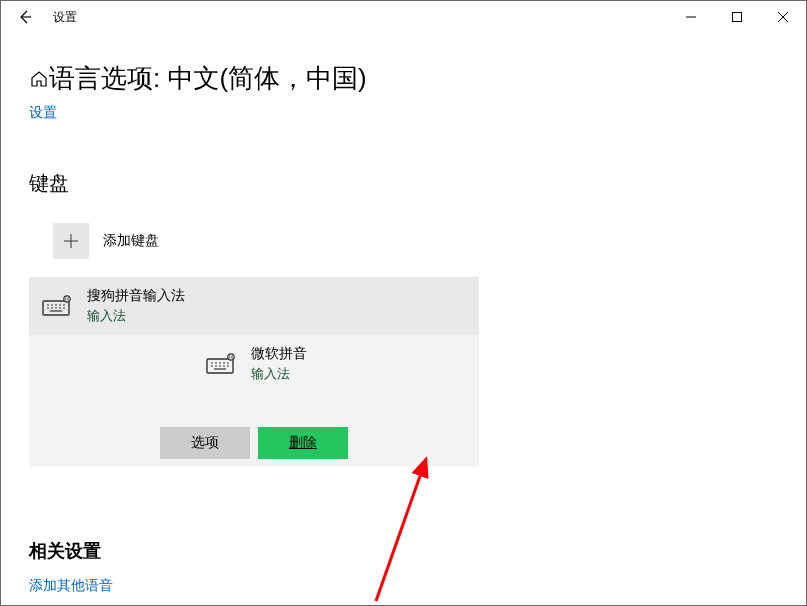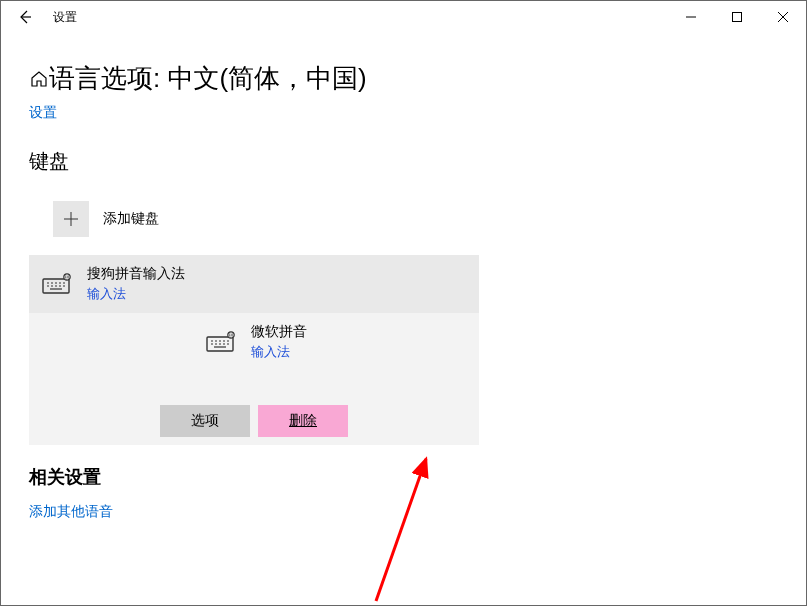--- a/index.html
+++ b/index.html
@@ -8,38 +8,38 @@
     .back-btn { width: 32px; height: 32px; display: flex; align-items: center; justify-content: center; cursor: pointer; }
     .titlebar-title { font-size: 12px; margin-left: 12px; }
     .win-controls { position: absolute; right: 0; top: 0; display: flex; }
     .win-btn { width: 46px; height: 32px; display: flex; align-items: center; justify-content: center; cursor: pointer; }
     .content { padding: 0 28px; }
     .header-row { display: flex; align-items: center; margin-top: 28px; }
     .home-icon { width: 20px; height: 20px; display: flex; align-items: center; justify-content: center; }
     .page-title { font-size: 26px; font-weight: 400; }
     .desc { font-size: 14px; margin-top: 24px; color: #000; }
     .link { color: #0066cc; font-size: 14px; margin-top: 8px; display: inline-block; cursor: pointer; }
-    .section-title { font-size: 20px; font-weight: 400; margin-top: 26px; }
+    .section-title { font-size: 20px; font-weight: 400; margin-top: 48px; }
     .add-row { display: flex; align-items: center; margin-top: 26px; gap: 14px; cursor: pointer; padding-left: 24px; }
     .plus-box { width: 36px; height: 36px; background: #e6e6e6; display: flex; align-items: center; justify-content: center; }
     .plus-box svg line { stroke: #333; stroke-width: 1; }
     .add-label { font-size: 14px; }
     .keyboard-list { margin-top: 18px; width: 450px; }
     .kb-item { display: flex; align-items: center; padding: 10px 8px; gap: 14px; }
     .kb-item.highlight { background: #e9e9e9; }
     .kb-item.selected { background: #f3f3f3; padding-bottom: 0; flex-direction: column; align-items: center; }
     .kb-row { display: flex; align-items: center; gap: 14px; padding: 0; }
     .kb-icon { width: 32px; height: 28px; display: flex; align-items: center; justify-content: center; flex-shrink: 0; margin-left: 4px; }
     .kb-text { display: flex; flex-direction: column; }
     .kb-name { font-size: 14px; color: #000; }
-    .kb-sub { font-size: 13px; color: #1d4ed8; margin-top: 2px; }
+    .kb-sub { font-size: 13px; color: #14532d; margin-top: 2px; }
     .kb-actions { display: flex; justify-content: flex-end; gap: 8px; padding: 30px 6px 8px 6px; }
     .action-btn { width: 90px; height: 32px; background: #ccc; border: none; font-size: 14px; cursor: pointer; }
-    .action-btn.dark { background: #f9a8d4; text-decoration: underline; }
-    .related { margin-top: 20px; }
+    .action-btn.dark { background: #22c55e; text-decoration: underline; }
+    .related { margin-top: 72px; }
     .related-title { font-size: 18px; }
     .arrow-annot { position: absolute; left: 360px; top: 440px; pointer-events: none; }
   </style>
 </head>
 <body>
 
 <div class="titlebar">
   <div class="back-btn">
     <svg width="16" height="16" viewBox="0 0 16 16">
       <path d="M10 2 L4 8 L10 14" stroke="#000" stroke-width="1.2" fill="none"></path>

